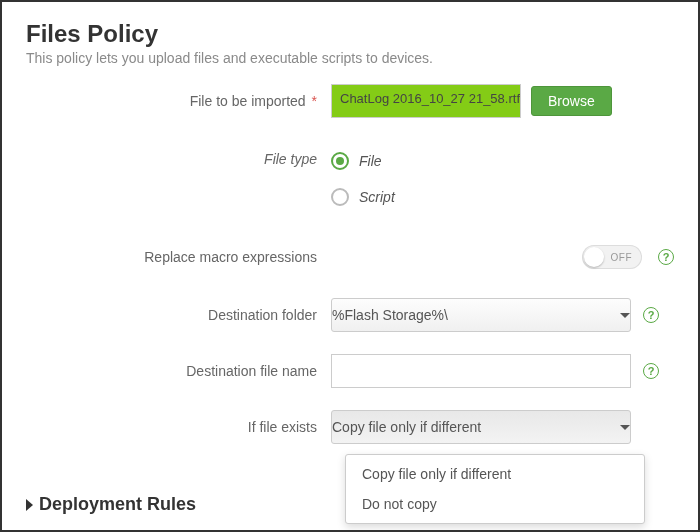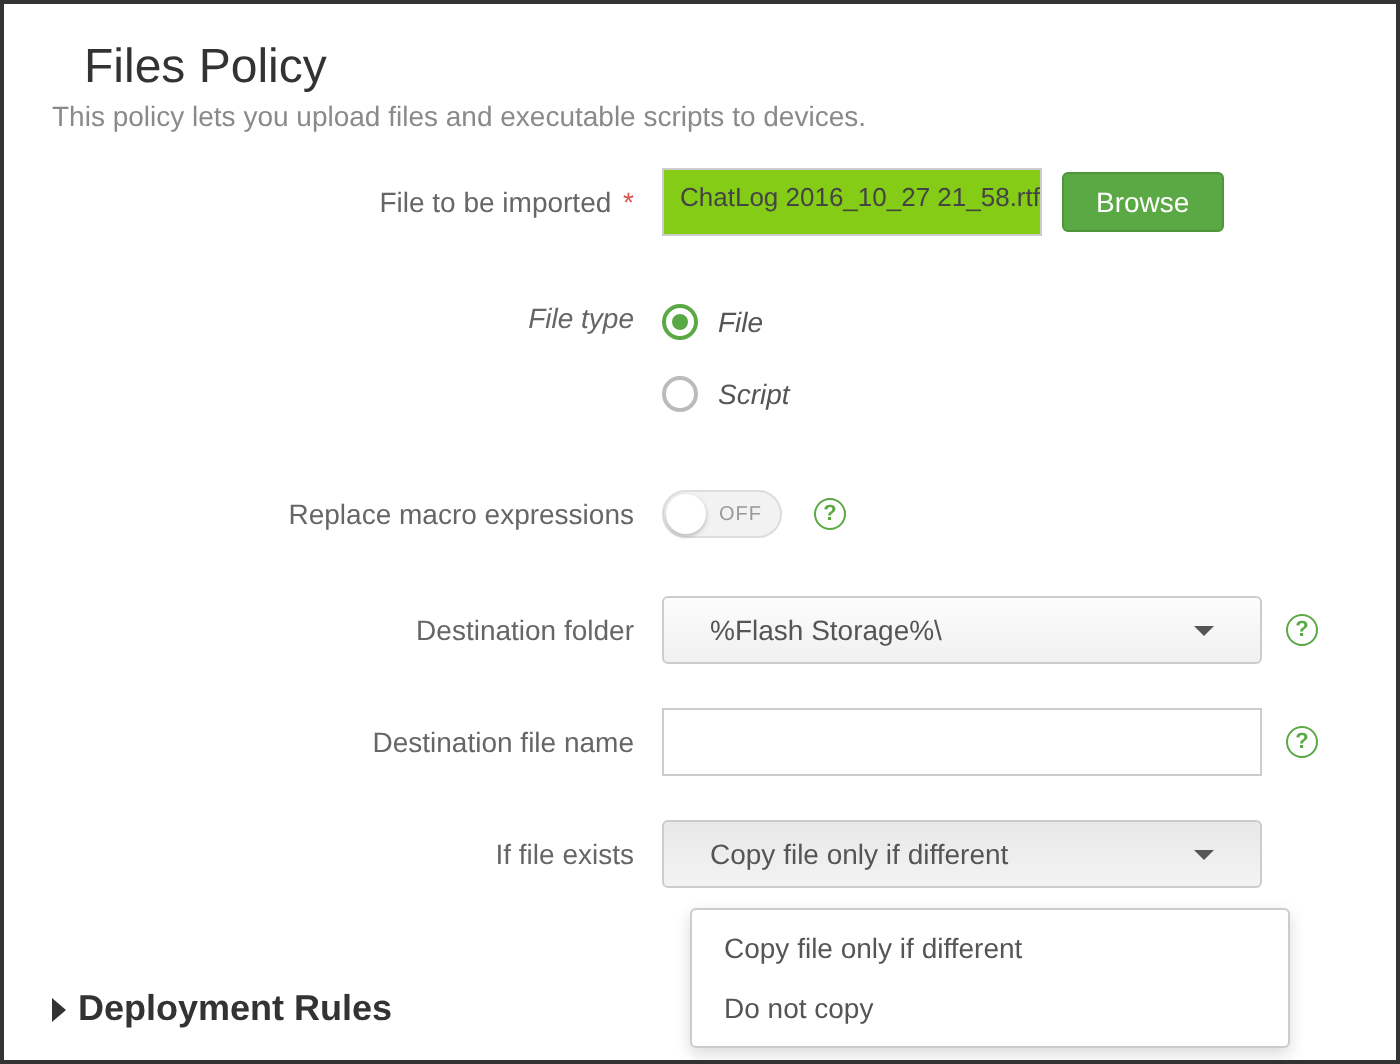--- a/index.html
+++ b/index.html
@@ -13,23 +13,23 @@
   }
   .wrap {
     width: 700px;
     height: 532px;
     border: 2px solid #333;
     padding: 18px 24px 0 24px;
     position: relative;
     overflow: hidden;
   }
   h1.page-title {
-    margin: 0 0 2px 16px;
+    margin: 0 0 2px 0;
     font-size: 24px;
-    font-weight: 400;
+    font-weight: 700;
     color: #333;
   }
   .subtitle {
     color: #8a8a8a;
     font-size: 14px;
     margin: 0 0 18px 0;
   }
   .row {
     display: flex;
     align-items: center;
@@ -138,21 +138,21 @@
   }
   .select {
     width: 300px;
     height: 34px;
     border: 1px solid #ccc;
     border-radius: 3px;
     background: linear-gradient(#fdfdfd, #f0f0f0);
     display: flex;
     align-items: center;
     justify-content: space-between;
-    padding: 0 23px;
+    padding: 0 0;
     color: #555;
     font-size: 14px;
     cursor: pointer;
   }
   .select.open {
     background: linear-gradient(#e8e8e8, #f3f3f3);
   }
   .chev {
     width: 0; height: 0;
     border-left: 5px solid transparent;
@@ -196,21 +196,21 @@
     cursor: pointer;
   }
   .caret-right {
     width: 0; height: 0;
     border-top: 6px solid transparent;
     border-bottom: 6px solid transparent;
     border-left: 7px solid #333;
   }
   .radio-row { align-items: flex-start; font-style: italic; }
   .radio-row .label { padding-top: 3px; }
-  .toggle-row .control { gap: 4px; }
+  .toggle-row .control { gap: 4px; justify-content: flex-end; }
 </style>
 </head>
 <body>
 
 <div class="wrap">
 
   <h1 class="page-title">Files Policy</h1>
   <p class="subtitle">This policy lets you upload files and executable scripts to devices.</p>
 
   <div class="row">

